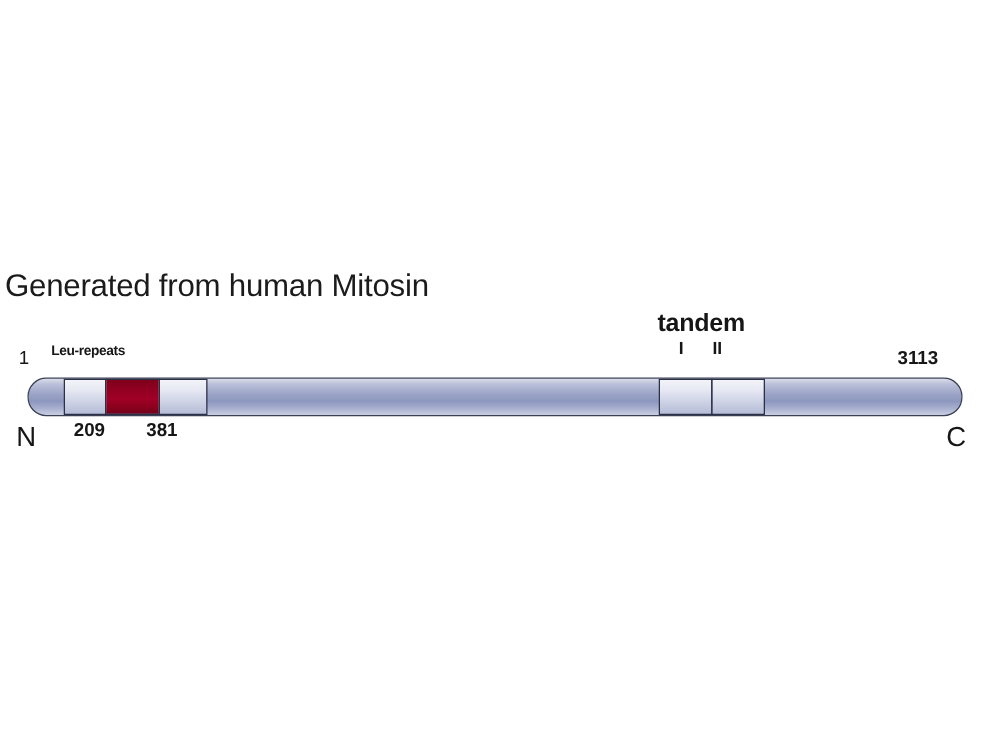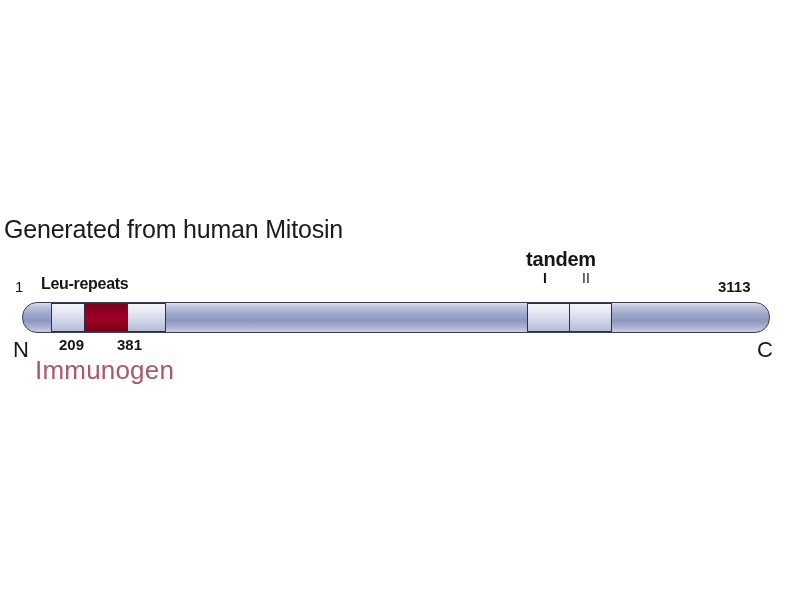--- a/index.html
+++ b/index.html
@@ -110,21 +110,21 @@
     color: #161616;
   }
   .lbl-n1 {
     left: 15px;
     top: 278px;
     font-size: 15px;
   }
   .lbl-leu {
     left: 41px;
     top: 275px;
-    font-size: 16px;
+    font-size: 11px;
     font-weight: 600;
     letter-spacing: -0.3px;
   }
   .lbl-3113 {
     left: 718px;
     top: 278px;
     font-size: 15px;
     font-weight: 600;
   }
   .lbl-N {
@@ -157,24 +157,24 @@
     font-weight: 600;
     letter-spacing: -0.2px;
   }
   .lbl-rom-1 {
     left: 543px;
     top: 270px;
     font-size: 14px;
     font-weight: 700;
   }
   .lbl-rom-2 {
-    left: 582px;
+    left: 570px;
     top: 270px;
     font-size: 14px;
-    font-weight: 400;
+    font-weight: 700;
   }
   .lbl-immunogen {
     left: 35px;
     top: 355px;
     font-size: 26px;
     color: #a9596a;
     letter-spacing: 0.2px;
   }
 </style>
 </head>
@@ -207,15 +207,14 @@
   <div class="domain-box box-tandem-2"></div>
 
   <div class="lbl lbl-N">N</div>
 
   <div class="lbl lbl-209">209</div>
 
   <div class="lbl lbl-381">381</div>
 
   <div class="lbl lbl-C">C</div>
 
-  <div class="lbl lbl-immunogen">Immunogen</div>
 
 </div>
 
 </body></html>

